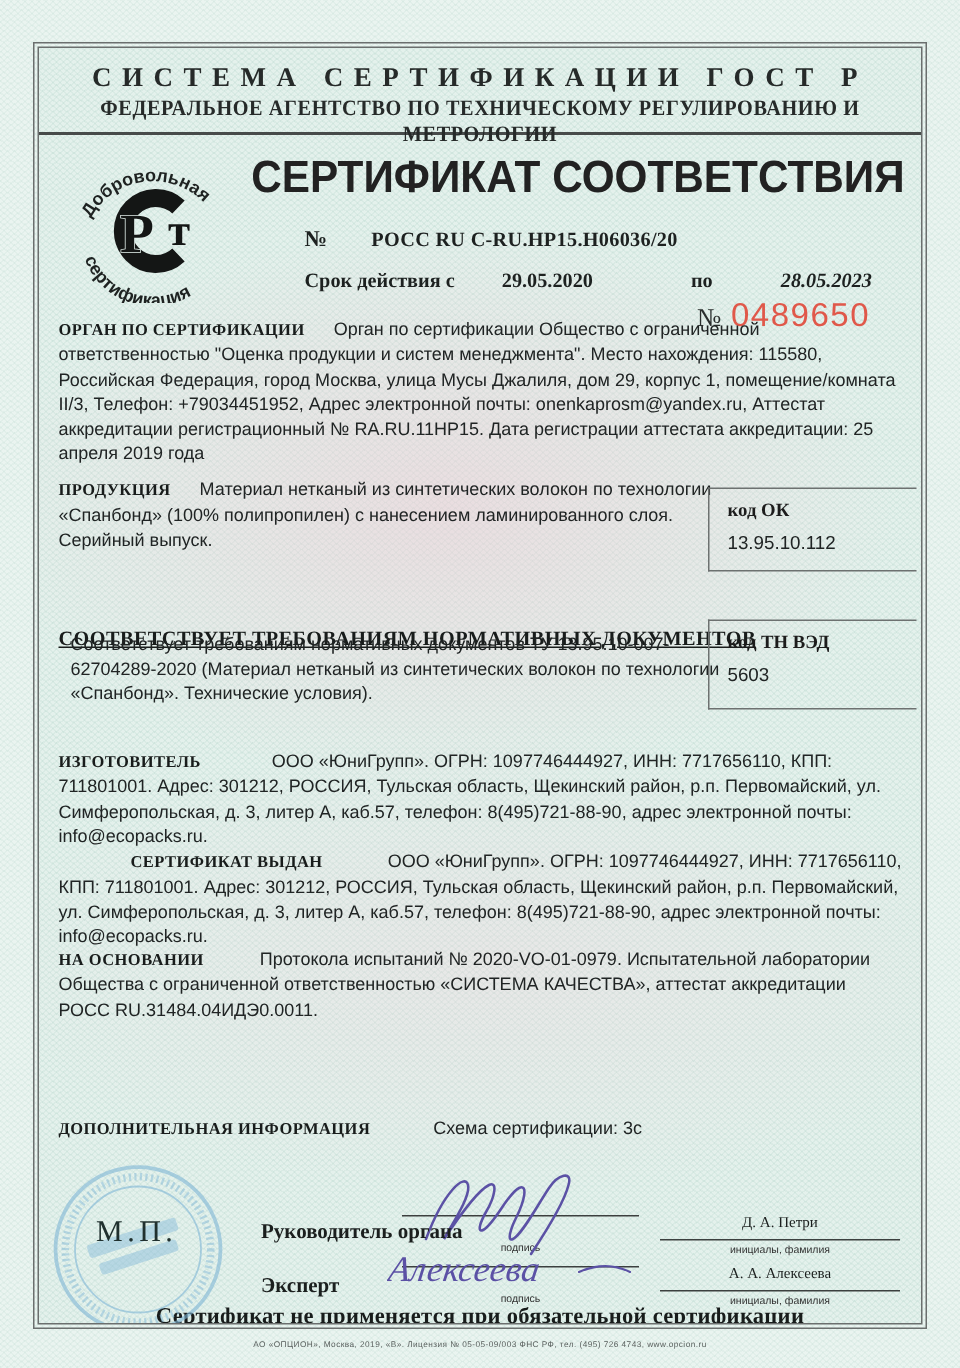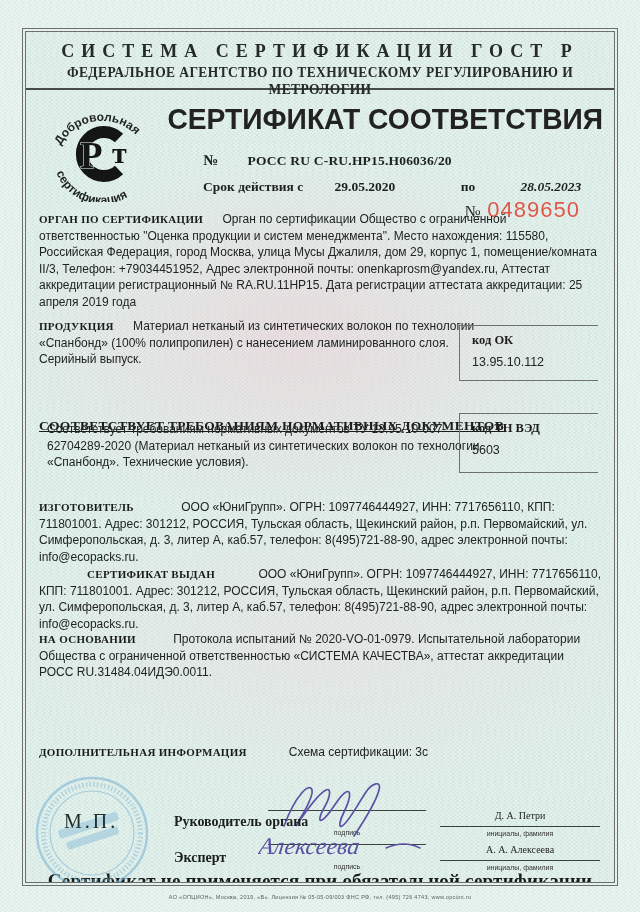--- a/index.html
+++ b/index.html
@@ -56,42 +56,42 @@
   .blank-num .no{ font-family:"Liberation Serif",serif; font-size:17px; color:#2a2e2d; }
   .blank-num .digits{ font-size:22px; letter-spacing:1px; color:#e0584a; margin-left:2px; }
 
   .sec{ position:absolute; left:13px; font-size:12px; line-height:1.38; color:#202424; }
   .sec .lbl{ font-family:"Liberation Serif",serif; font-weight:bold; font-size:11px;
              letter-spacing:0.3px; color:#181c1b; margin-right:16px; }
   .sec .txt{ }
   .sec-head{ position:absolute; left:13px; font-family:"Liberation Serif",serif; font-weight:bold;
              font-size:13.5px; letter-spacing:0.3px; color:#181c1b; }
 
-  .code-box{ position:absolute; right:16px; width:139px; border:1px solid #6d7170; border-right:none;
+  .code-box{ position:absolute; right:3px; width:139px; border:1px solid #6d7170; border-right:none;
              padding:7px 10px 0 12px; }
   .code-box .cl{ font-family:"Liberation Serif",serif; font-weight:bold; font-size:12.5px; }
   .code-box .cv{ margin-top:7px; font-size:12.5px; color:#202424; }
 
   .addinfo{ display:flex; align-items:baseline; }
   .addinfo .txt{ margin-left:26px; }
 
   .mp{ position:absolute; left:38px; top:778px; font-family:"Liberation Serif",serif;
        font-size:20px; letter-spacing:3px; color:#20302e; z-index:3; }
   .stamp{ position:absolute; left:8px; top:742px; opacity:0.6; z-index:1; }
 
   .sig-role{ position:absolute; left:148px; font-family:"Liberation Serif",serif;
              font-weight:bold; font-size:14px; color:#1b1f1e; z-index:3; }
   .sig-line{ position:absolute; border-bottom:1px solid #3c403f; }
   .sig-caption{ position:absolute; font-size:7px; color:#333; text-align:center; }
   .sig-name{ position:absolute; font-family:"Liberation Serif",serif; font-size:10px;
              color:#1b1f1e; text-align:center; }
   .sig-scribble{ position:absolute; z-index:2; }
 
   .disclaimer{ position:absolute; left:0; width:100%; top:838px; text-align:center;
-               font-family:"Liberation Serif",serif; font-weight:bold; font-size:19px;
+               font-family:"Liberation Serif",serif; font-weight:bold; font-size:15px;
                color:#181c1b; letter-spacing:0.2px; }
 
   .fineprint{ position:absolute; left:0; top:894px; width:100%; text-align:center;
               font-size:5.5px; color:#5b615f; letter-spacing:0.3px; }
 </style>
 </head>
 <body>
 
 <div class="frame">
   <div class="frame-inner">

